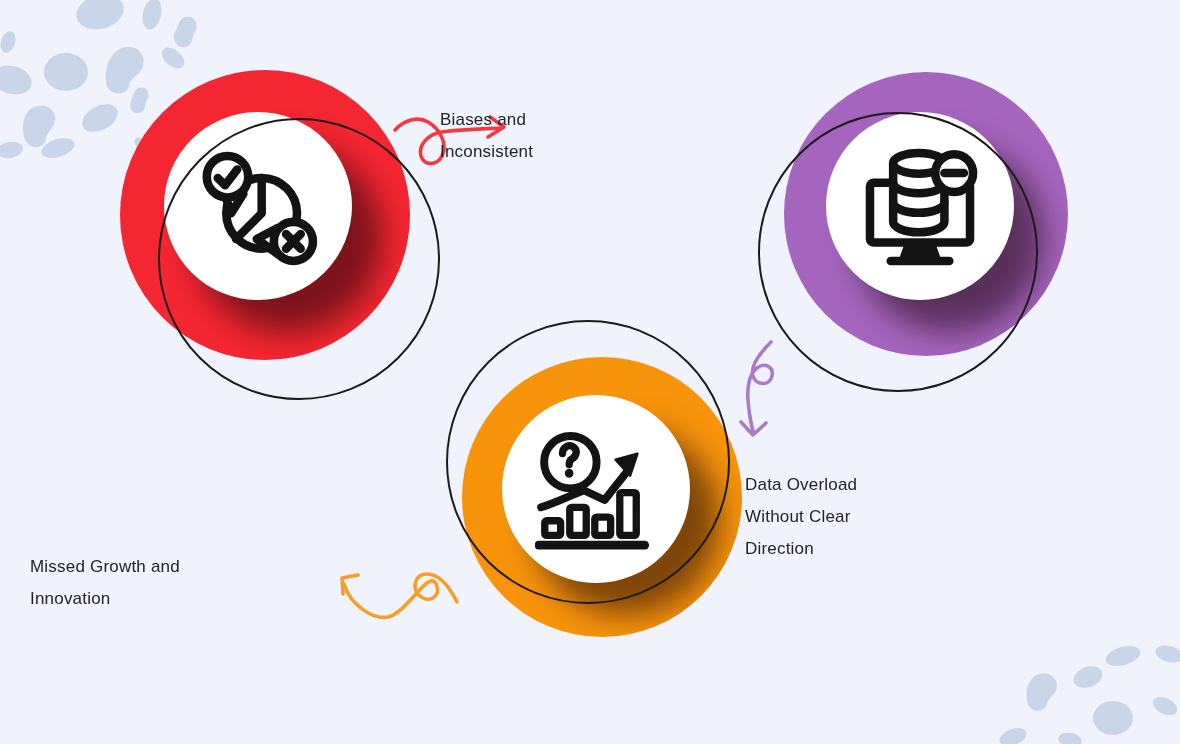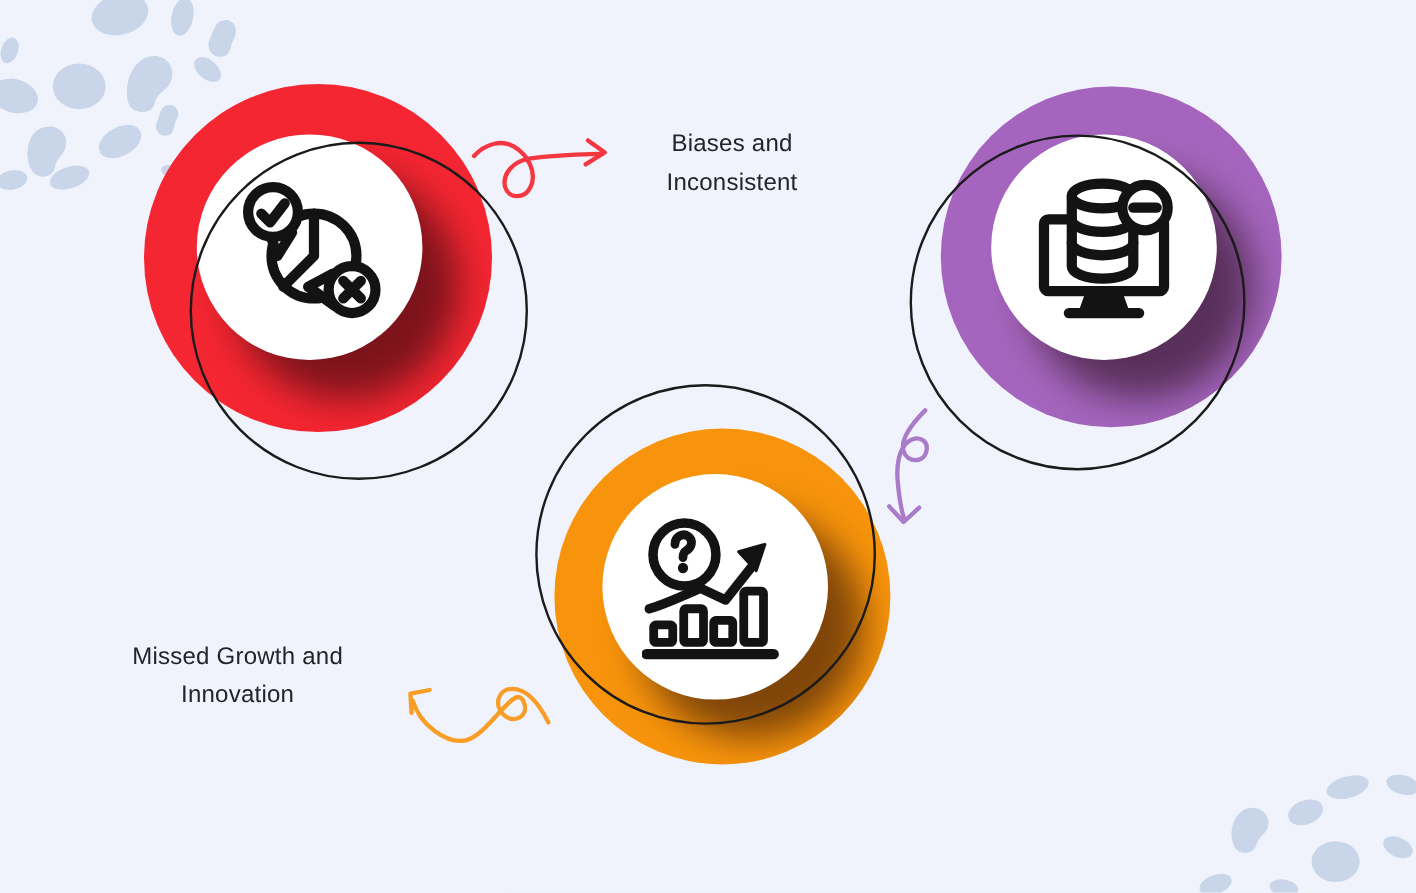--- a/index.html
+++ b/index.html
@@ -35,22 +35,22 @@
   .ring-purple{ left:784px; top:72px;  width:284px; height:284px; }
   .ring-purple .inner { left:42px; top:40px; width:188px; height:188px; }
   .ring-orange{ left:462px; top:357px; width:280px; height:280px; }
   .ring-orange .inner { left:40px; top:38px; width:188px; height:188px; }
 
   .outline-red    { left:158px; top:118px; width:282px; height:282px; }
   .outline-purple { left:758px; top:112px; width:280px; height:280px; }
   .outline-orange { left:446px; top:320px; width:284px; height:284px; }
 
   .label {
-    position:absolute; text-align:center;
-    font-size:20px; line-height:32px; font-weight:400;
+    position:absolute; 
+    font-size:17px; line-height:32px; font-weight:400;
     letter-spacing:0.2px; z-index:4;
   }
   .label-biases  { left:440px; top:104px; width:340px; }
   .label-overload{ left:745px; top:469px; width:290px; }
   .label-missed  { left:30px;  top:531px; width:336px; }
 
   .arrow { position:absolute; z-index:4; }
   .arrow svg { display:block; overflow:visible; }
 </style>
 </head>
@@ -131,20 +131,25 @@
   </div>
   <div class="outline-circle outline-purple" style="border-color: rgb(27, 27, 27);"></div>
 
   <div class="arrow" style="left: 735px; top: 336px; color: rgb(169, 123, 201);">
     <svg width="58" height="106" viewBox="0 0 58 106" fill="none" stroke="currentColor" stroke-width="3.6" stroke-linecap="round" stroke-linejoin="round">
       <path d="M36 6 C26 16 15 30 18 40 C21 50 35 50 37 40 C39 31 30 26 22 32 C14 38 12 52 13 64 C14 76 16 88 18 95"></path>
       <path d="M6 86 L18 99 L31 87"></path>
     </svg>
   </div>
 
+  <div class="label label-overload" style="color: rgb(35, 35, 41);">
+    <div>Data Overload</div>
+    <div>Without Clear</div>
+    <div>Direction</div>
+  </div>
 
   <div class="ring ring-orange" style="background-color: rgb(248, 148, 11);">
     <div class="inner" style="background-color: rgb(255, 255, 255);">
       <svg width="122" height="122" viewBox="0 0 100 100" fill="none" stroke="currentColor" stroke-width="6.5" stroke-linecap="round" stroke-linejoin="round" style="color: rgb(19, 19, 19);">
         <path d="M5 65 C18 61 30 55 40 51 L57 59 L76 35"></path>
         <path d="M84 21 L66 26 L78 39 Z" fill="currentColor" stroke-width="2"></path>
         <circle cx="29" cy="28" r="21.5"></circle>
         <path d="M22.5 21 C22.5 15.5 28 13 31.5 15.5 C35 18 34.5 23 30 25.5 C28.5 26.5 28 27.5 28 30" stroke-width="6"></path>
         <path d="M28 37 L28 37.2" stroke-width="7"></path>
         <rect x="8" y="76" width="13" height="12" rx="1.5" stroke-width="6"></rect>
@@ -157,18 +162,18 @@
   </div>
   <div class="outline-circle outline-orange" style="border-color: rgb(27, 27, 27);"></div>
 
   <div class="arrow" style="left: 330px; top: 556px; color: rgb(249, 157, 38);">
     <svg width="128" height="66" viewBox="0 0 128 66" fill="none" stroke="currentColor" stroke-width="3.6" stroke-linecap="round" stroke-linejoin="round">
       <path d="M127 46 C120 32 110 18 97 18 C85 18 81 32 90 40 C99 48 112 40 106 28 C99 13 78 56 58 61 C42 64 20 48 14 28"></path>
       <path d="M13 38 L12 22 L28 19"></path>
     </svg>
   </div>
 
-  <div class="label label-missed" style="color: rgb(35, 35, 41);">
+  <div class="label label-missed" style="color: rgb(35, 35, 41); margin-top: 20px;">
     <div>Missed Growth and</div>
     <div>Innovation</div>
   </div>
 
 </div>
 
 </body></html>

